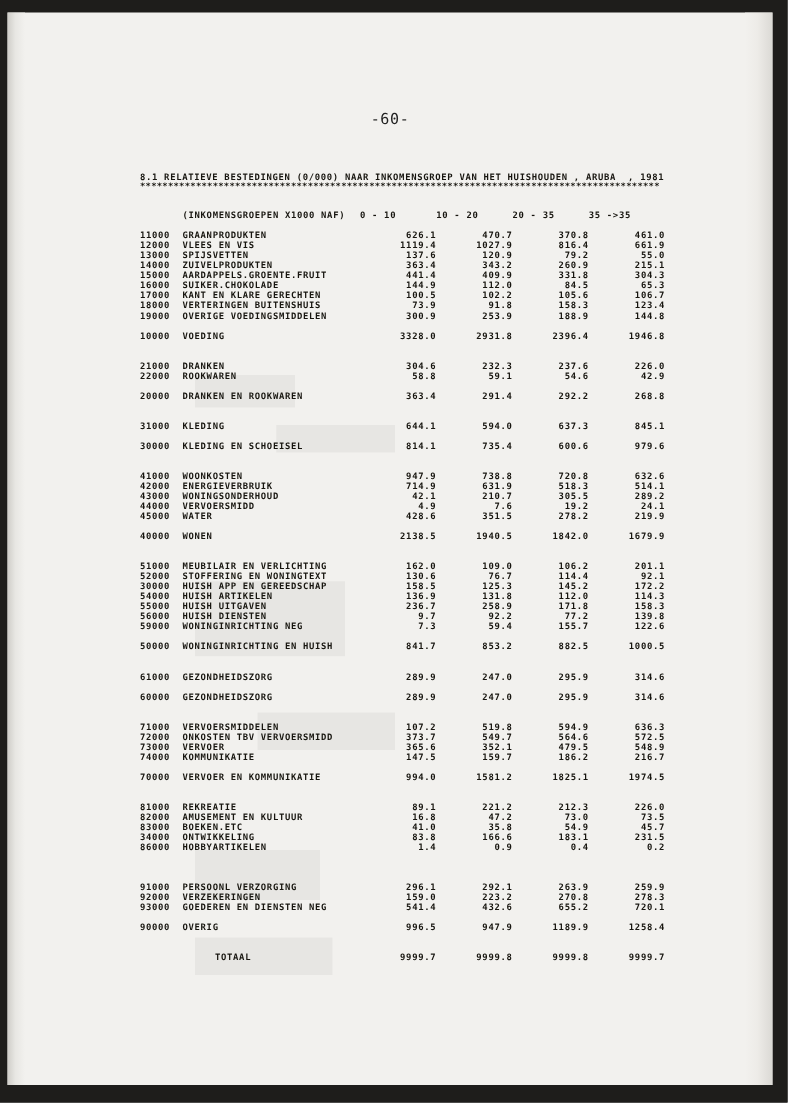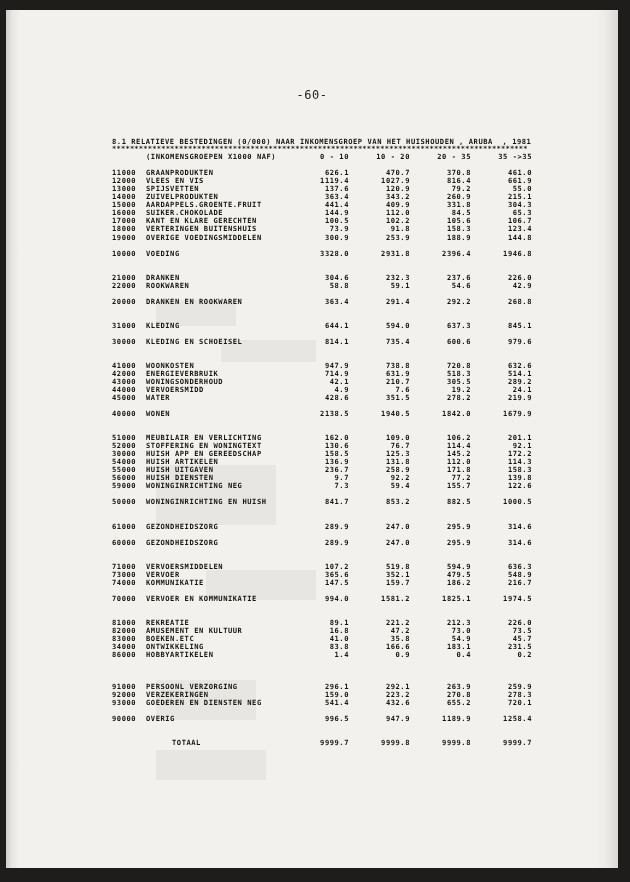--- a/index.html
+++ b/index.html
@@ -88,20 +88,21 @@
     font-size: 7.1px;
     letter-spacing: .2px;
     margin-top: -1px;
     overflow: hidden;
     width: 418px;
     display: block;
   }
 
   table.grid {
     border-collapse: collapse;
+    margin-top: 15px;
     width: 420px;
     table-layout: fixed;
   }
   table.grid td {
     padding: 0;
     vertical-align: top;
     white-space: pre;
     font-size: 7.1px;
     line-height: 8.05px;
     letter-spacing: .55px;
@@ -116,21 +117,21 @@
   td.num {
     text-align: right;
     padding-right: 9px;
     color: #17150f;
   }
   td.hdr-label {
     color: #17150f;
     padding-left: 20px;
   }
   td.hdr-num {
-    text-align: right;
+    text-align: left;
     color: #17150f;
     padding-right: 3px;
   }
 
   tr.spacer td { height: 8px; line-height: 8px; font-size: 1px; }
   tr.spacer-big td { height: 16px; line-height: 16px; font-size: 1px; }
 
   tr.total-row td.label { padding-left: 26px; }
 
   
@@ -470,20 +471,28 @@
             </tr>
             <tr>
               <td class="code">71000</td>
               <td class="label">VERVOERSMIDDELEN</td>
               <td class="num">107.2</td>
               <td class="num">519.8</td>
               <td class="num">594.9</td>
               <td class="num">636.3</td>
             </tr>
             <tr>
+              <td class="code">72000</td>
+              <td class="label">ONKOSTEN TBV VERVOERSMIDD</td>
+              <td class="num">373.7</td>
+              <td class="num">549.7</td>
+              <td class="num">564.6</td>
+              <td class="num">572.5</td>
+            </tr>
+            <tr>
               <td class="code">73000</td>
               <td class="label">VERVOER</td>
               <td class="num">365.6</td>
               <td class="num">352.1</td>
               <td class="num">479.5</td>
               <td class="num">548.9</td>
             </tr>
             <tr>
               <td class="code">74000</td>
               <td class="label">KOMMUNIKATIE</td>

